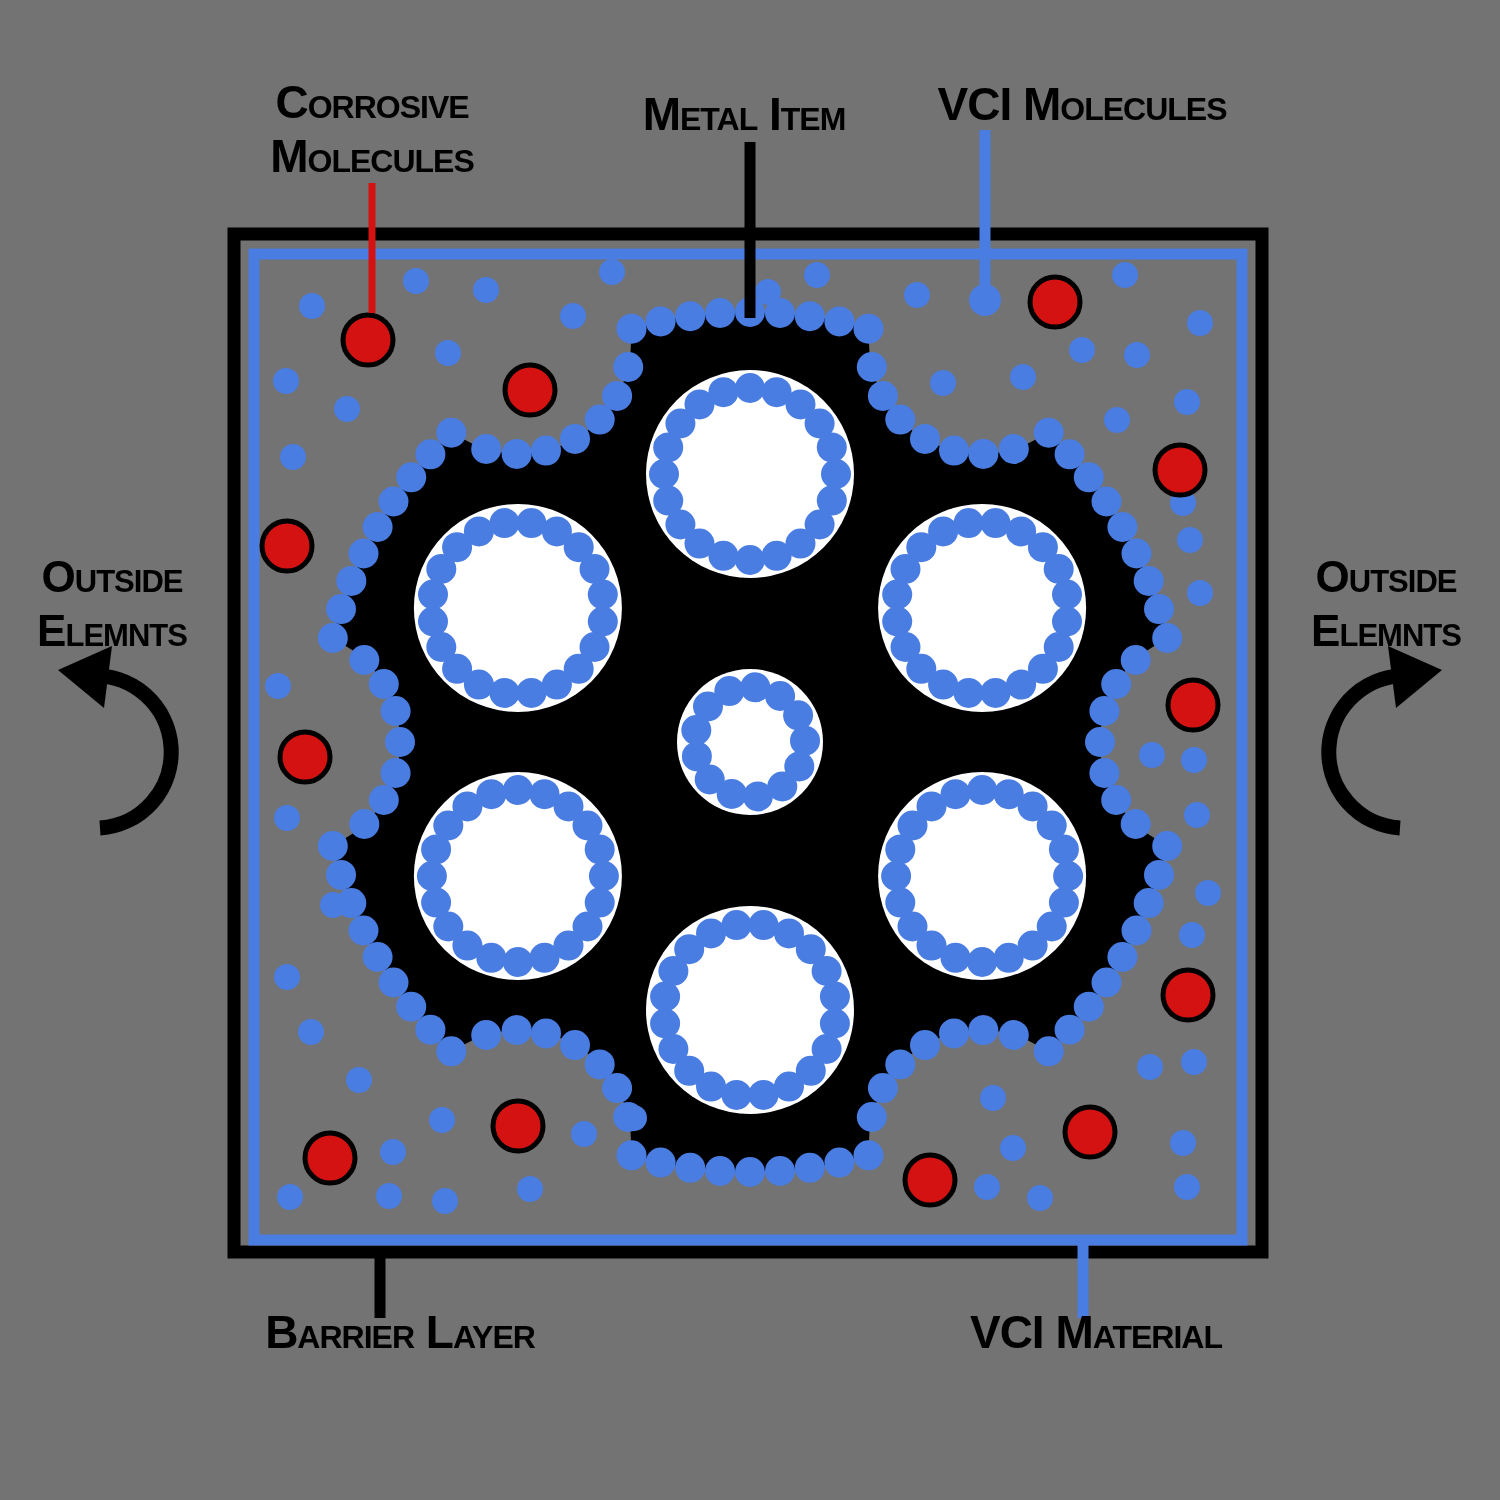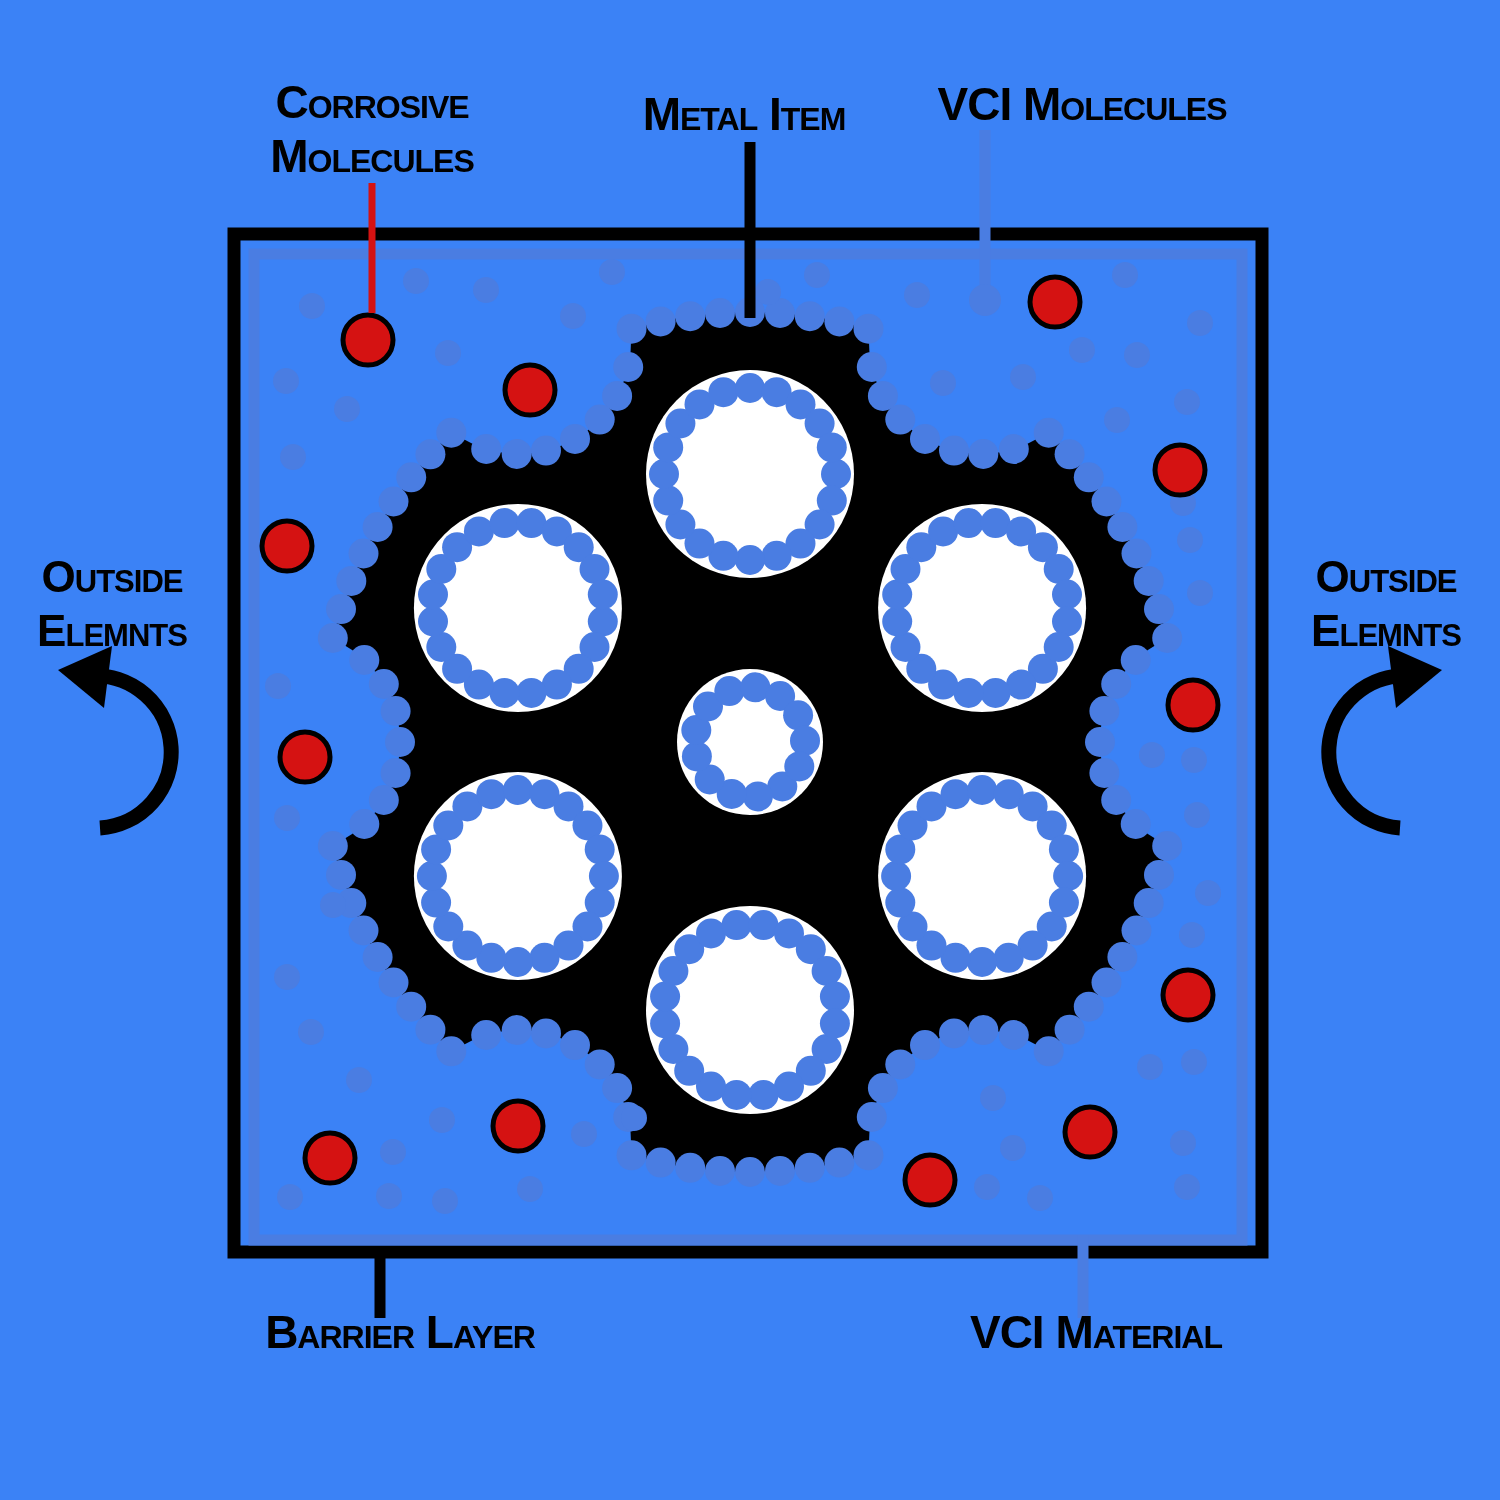--- a/index.html
+++ b/index.html
@@ -1,16 +1,16 @@
 <!DOCTYPE html>
 <html><head>
 <meta charset="utf-8">
 <style>
   html,body{margin:0;padding:0;background:#ffffff;}
-  #stage{position:relative;width:1500px;height:1500px;background:#3b82f6;overflow:hidden;}
+  #stage{position:relative;width:1500px;height:1500px;background:#737373;overflow:hidden;}
   svg{position:absolute;left:0;top:0;}
   text{
     font-family:"Liberation Sans", sans-serif;
     font-weight:bold;
     font-variant:small-caps;
     font-size:46px;
     letter-spacing:-1px;
     fill:#000000;
     text-anchor:middle;
   }

